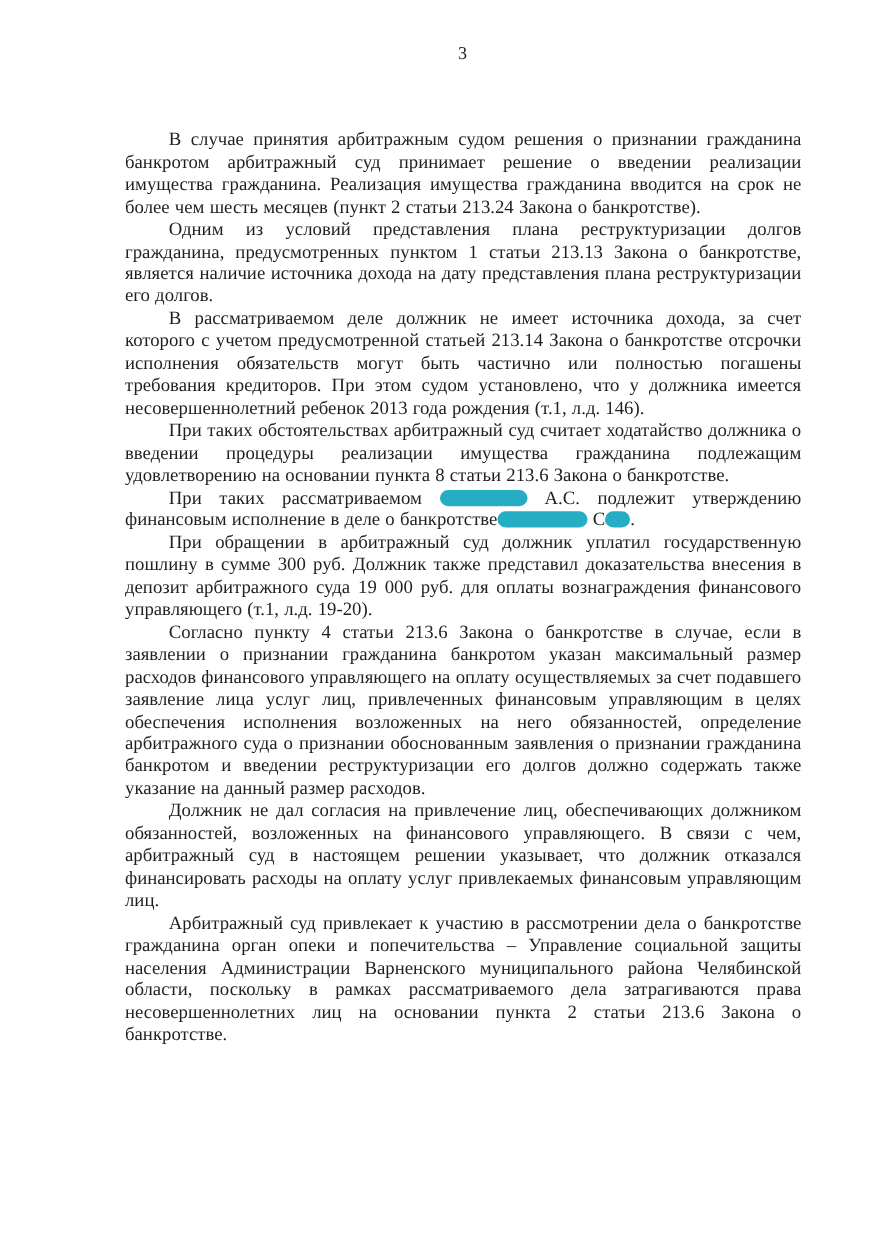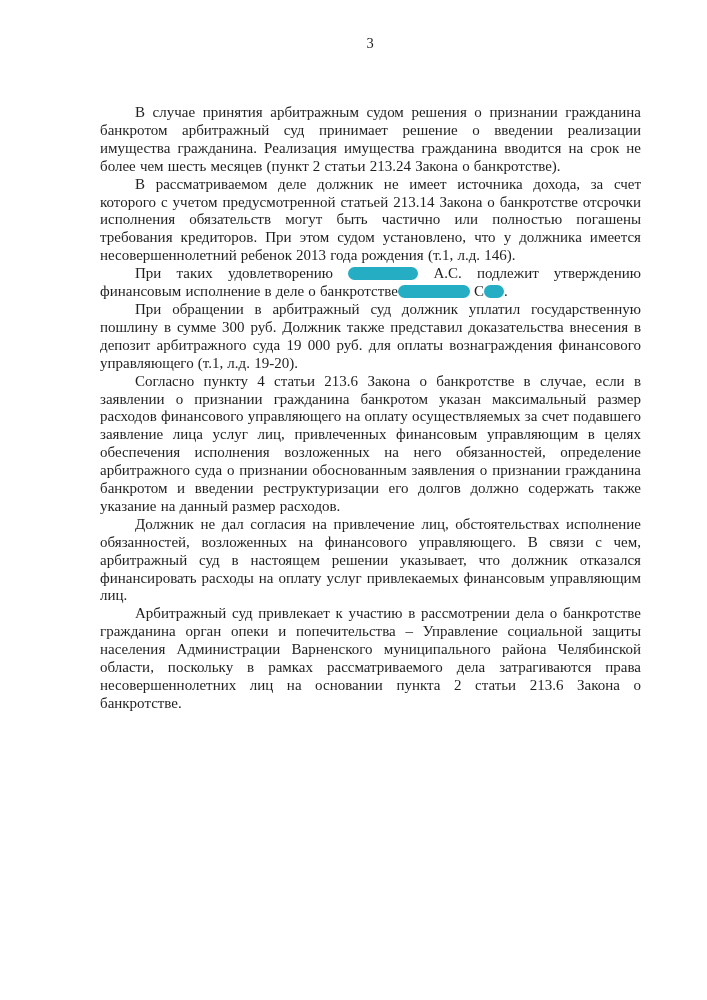--- a/index.html
+++ b/index.html
@@ -48,20 +48,22 @@
     vertical-align: -2px;
   }
 </style>
 </head>
 <body>
 
 <div class="page">
   <div class="page-number">3</div>
   <div class="doc-body">
       <p class="para"><span>В случае принятия арбитражным судом решения о признании гражданина банкротом арбитражный суд принимает решение о введении реализации имущества гражданина. Реализация имущества гражданина вводится на срок не более чем шесть месяцев (пункт 2 статьи 213.24 Закона о банкротстве).</span></p>
+      <p class="para"><span>Одним из условий представления плана реструктуризации долгов гражданина, предусмотренных пунктом 1 статьи 213.13 Закона о банкротстве, является наличие источника дохода на дату представления плана реструктуризации его долгов.</span></p>
       <p class="para"><span>В рассматриваемом деле должник не имеет источника дохода, за счет которого с учетом предусмотренной статьей 213.14 Закона о банкротстве отсрочки исполнения обязательств могут быть частично или полностью погашены требования кредиторов. При этом судом установлено, что у должника имеется несовершеннолетний ребенок 2013 года рождения (т.1, л.д. 146).</span></p>
-      <p class="para"><span>При таких удовлетворению </span><span class="redaction" style="width: 70px;"></span><span> А.С. подлежит утверждению финансовым исполнение в деле о банкротстве</span><span class="redaction" style="width: 72px;"></span><span> С</span><span class="redaction" style="width: 20px;"></span><span>.</span></p>
+      <p class="para"><span>При таких обстоятельствах арбитражный суд считает ходатайство должника о введении процедуры реализации имущества гражданина подлежащим удовлетворению на основании пункта 8 статьи 213.6 Закона о банкротстве.</span></p>
+      <p class="para"><span>При таких рассматриваемом </span><span class="redaction" style="width: 70px;"></span><span> А.С. подлежит утверждению финансовым исполнение в деле о банкротстве</span><span class="redaction" style="width: 72px;"></span><span> С</span><span class="redaction" style="width: 20px;"></span><span>.</span></p>
       <p class="para"><span>При обращении в арбитражный суд должник уплатил государственную пошлину в сумме 300 руб. Должник также представил доказательства внесения в депозит арбитражного суда 19 000 руб. для оплаты вознаграждения финансового управляющего (т.1, л.д. 19-20).</span></p>
       <p class="para"><span>Согласно пункту 4 статьи 213.6 Закона о банкротстве в случае, если в заявлении о признании гражданина банкротом указан максимальный размер расходов финансового управляющего на оплату осуществляемых за счет подавшего заявление лица услуг лиц, привлеченных финансовым управляющим в целях обеспечения исполнения возложенных на него обязанностей, определение арбитражного суда о признании обоснованным заявления о признании гражданина банкротом и введении реструктуризации его долгов должно содержать также указание на данный размер расходов.</span></p>
-      <p class="para"><span>Должник не дал согласия на привлечение лиц, обстоятельствах исполнение обязанностей, возложенных на финансового управляющего. В связи с чем, арбитражный суд в настоящем решении указывает, что должник отказался финансировать расходы на оплату услуг привлекаемых финансовым управляющим лиц.</span></p>
+      <p class="para"><span>Должник не дал согласия на привлечение лиц, обеспечивающих должником обязанностей, возложенных на финансового управляющего. В связи с чем, арбитражный суд в настоящем решении указывает, что должник отказался финансировать расходы на оплату услуг привлекаемых финансовым управляющим лиц.</span></p>
       <p class="para"><span>Арбитражный суд привлекает к участию в рассмотрении дела о банкротстве гражданина орган опеки и попечительства – Управление социальной защиты населения Администрации Варненского муниципального района Челябинской области, поскольку в рамках рассматриваемого дела затрагиваются права несовершеннолетних лиц на основании пункта 2 статьи 213.6 Закона о банкротстве.</span></p>
     </div>
 </div>
 
 </body></html>

